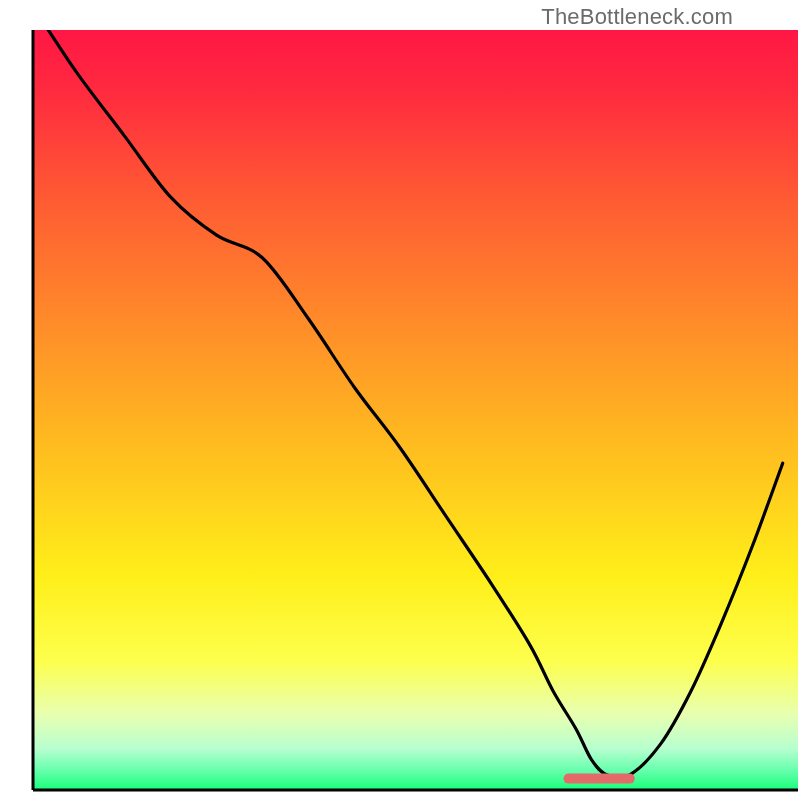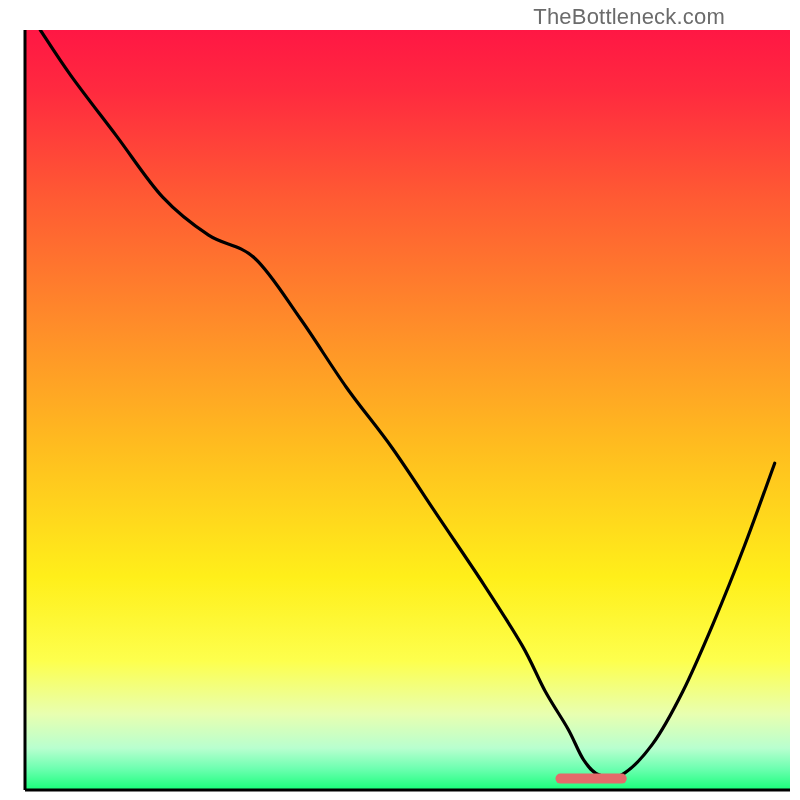--- a/index.html
+++ b/index.html
@@ -8,20 +8,21 @@
     width: 800px;
     height: 800px;
     overflow: hidden;
     background: #fff;
     font-family: Arial, Helvetica, sans-serif;
   }
   .chart-wrap {
     position: relative;
     width: 735px;
     height: 800px;
+    margin-left: 8px;
   }
   .attribution {
     position: absolute;
     top: 4px;
     right: 10px;
     font-size: 22px;
     color: #6b6b6b;
     font-weight: 500;
     letter-spacing: 0.2px;
   }

